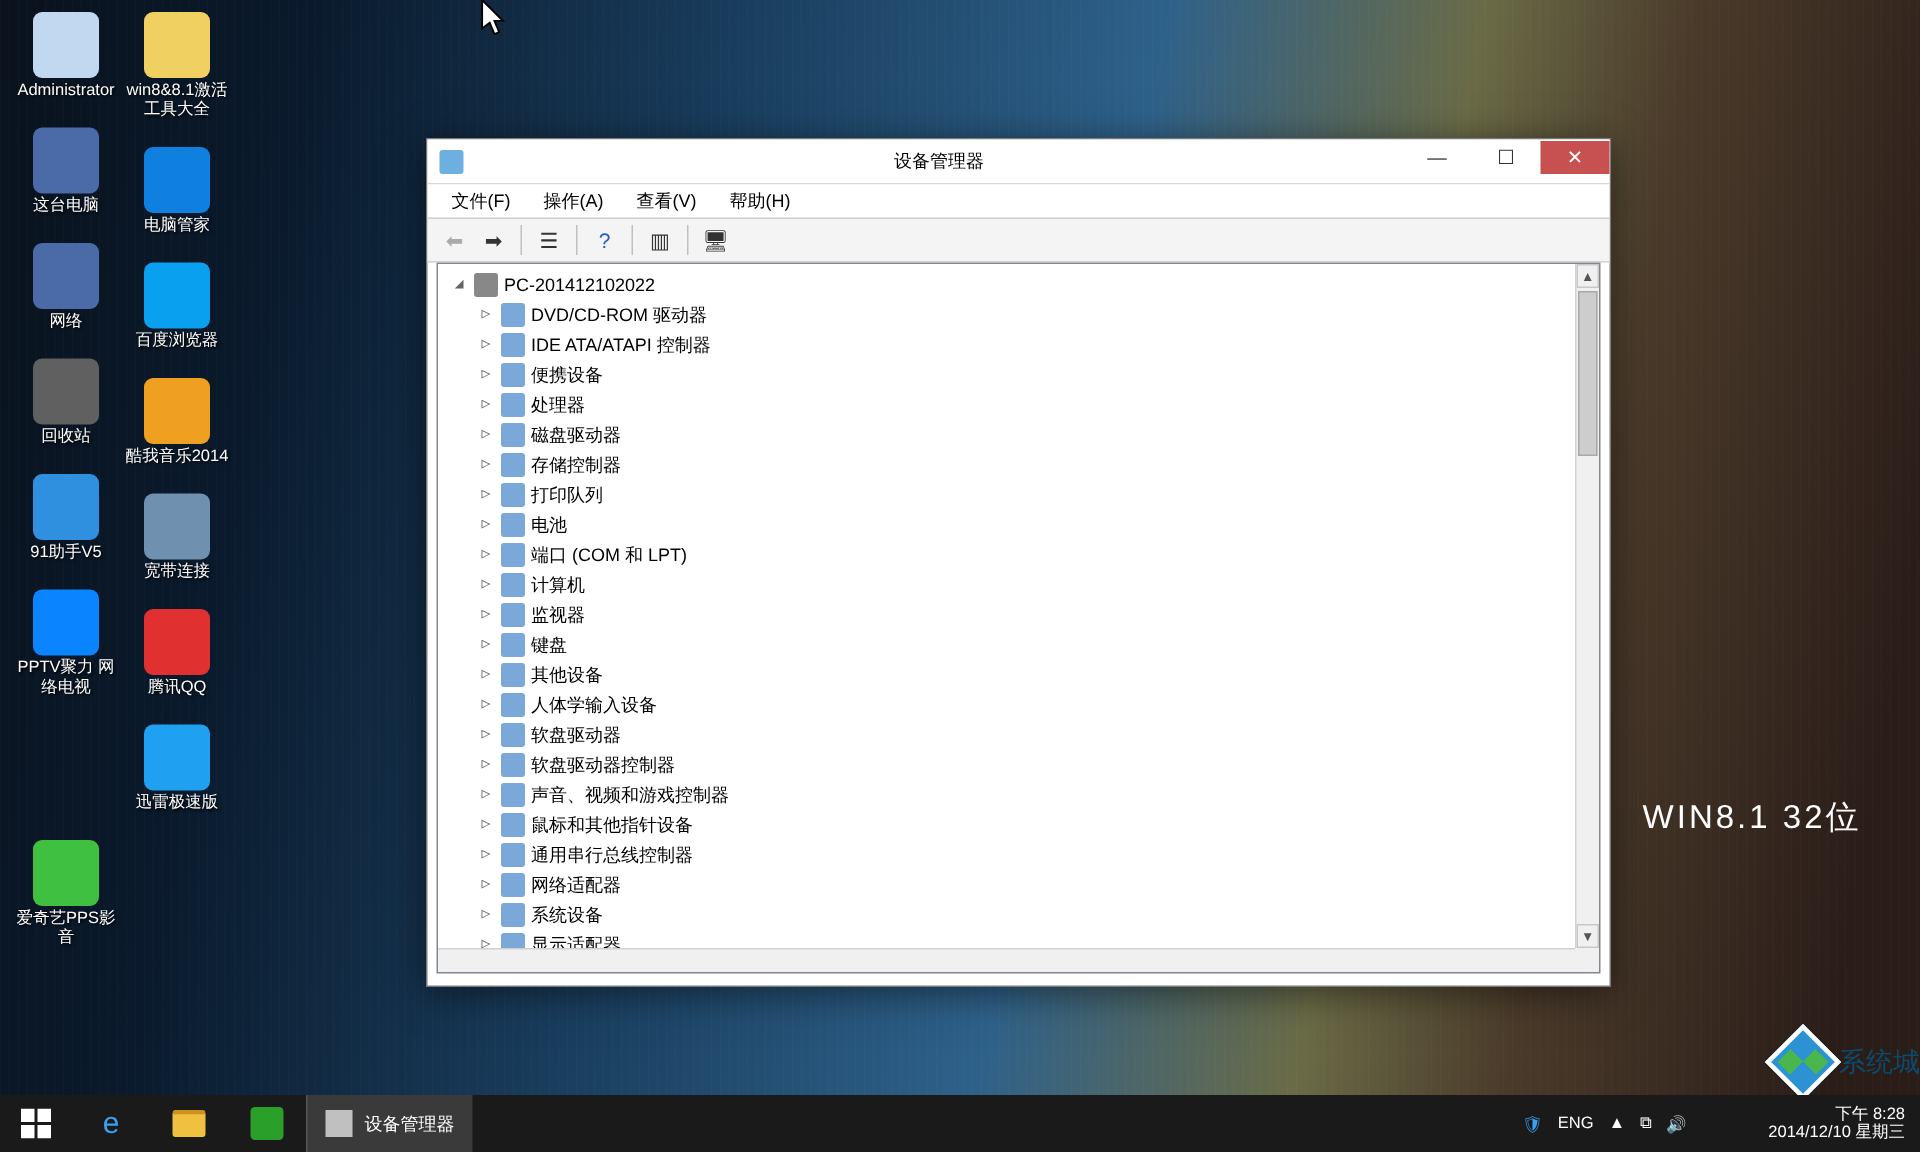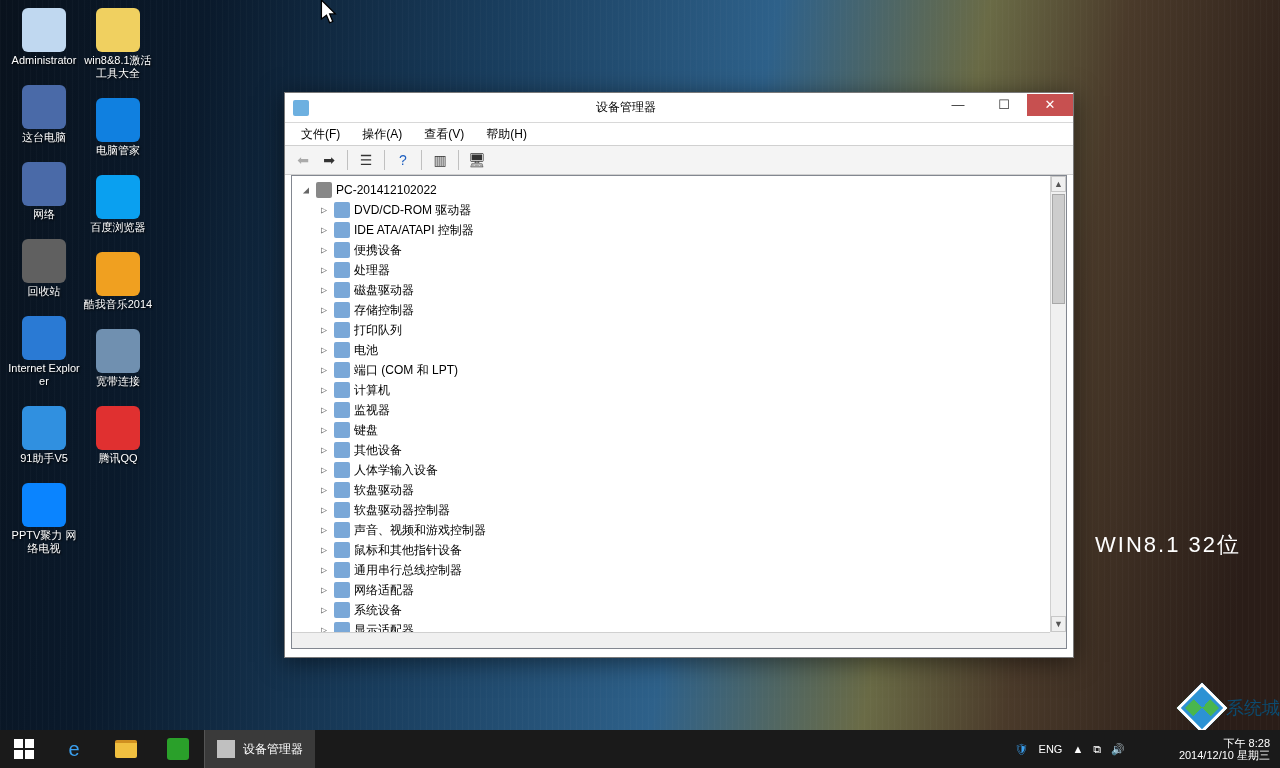--- a/index.html
+++ b/index.html
@@ -75,24 +75,20 @@
       </div>
       <div class="dicon">
         <div class="img" style="background:#4a6aa8;"></div>
         <div class="lbl">网络</div>
       </div>
       <div class="dicon">
         <div class="img" style="background:#606060;"></div>
         <div class="lbl">回收站</div>
       </div>
       <div class="dicon">
-        <div class="img" style="background:#2a7ad4;"></div>
-        <div class="lbl">Internet Explorer</div>
-      </div>
-      <div class="dicon">
         <div class="img" style="background:#3090e0;"></div>
         <div class="lbl">91助手V5</div>
       </div>
       <div class="dicon">
         <div class="img" style="background:#0a84ff;"></div>
         <div class="lbl">PPTV聚力 网络电视</div>
       </div>
     </div>
   <div class="col" id="col2">
       <div class="dicon">
@@ -111,20 +107,30 @@
         <div class="img" style="background:#f0a020;"></div>
         <div class="lbl">酷我音乐2014</div>
       </div>
       <div class="dicon">
         <div class="img" style="background:#7090b0;"></div>
         <div class="lbl">宽带连接</div>
       </div>
       <div class="dicon">
         <div class="img" style="background:#e03030;"></div>
         <div class="lbl">腾讯QQ</div>
+      </div>
+      <div class="dicon">
+        <div class="img" style="background:#20a0f0;"></div>
+        <div class="lbl">迅雷极速版</div>
+      </div>
+    </div>
+  <div class="col" id="col3">
+      <div class="dicon">
+        <div class="img" style="background:#40c040;"></div>
+        <div class="lbl">爱奇艺PPS影音</div>
       </div>
     </div>
 </div>
 
 <div class="brand">WIN8.1  32位</div>
 <div class="sitelogo">
   <div class="diamond"></div>
   <span>系统城</span>
 </div>
 

